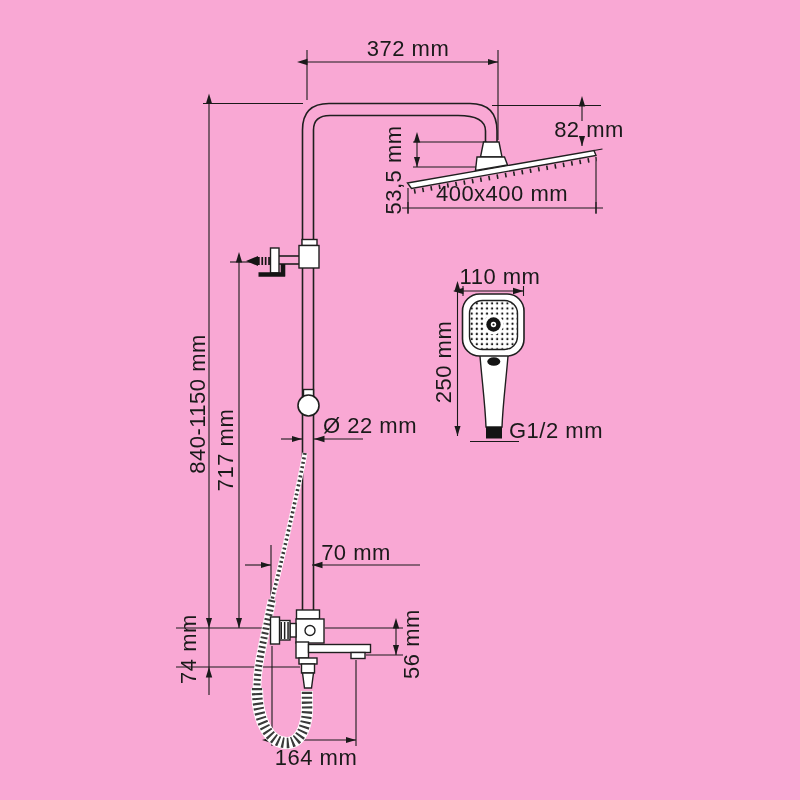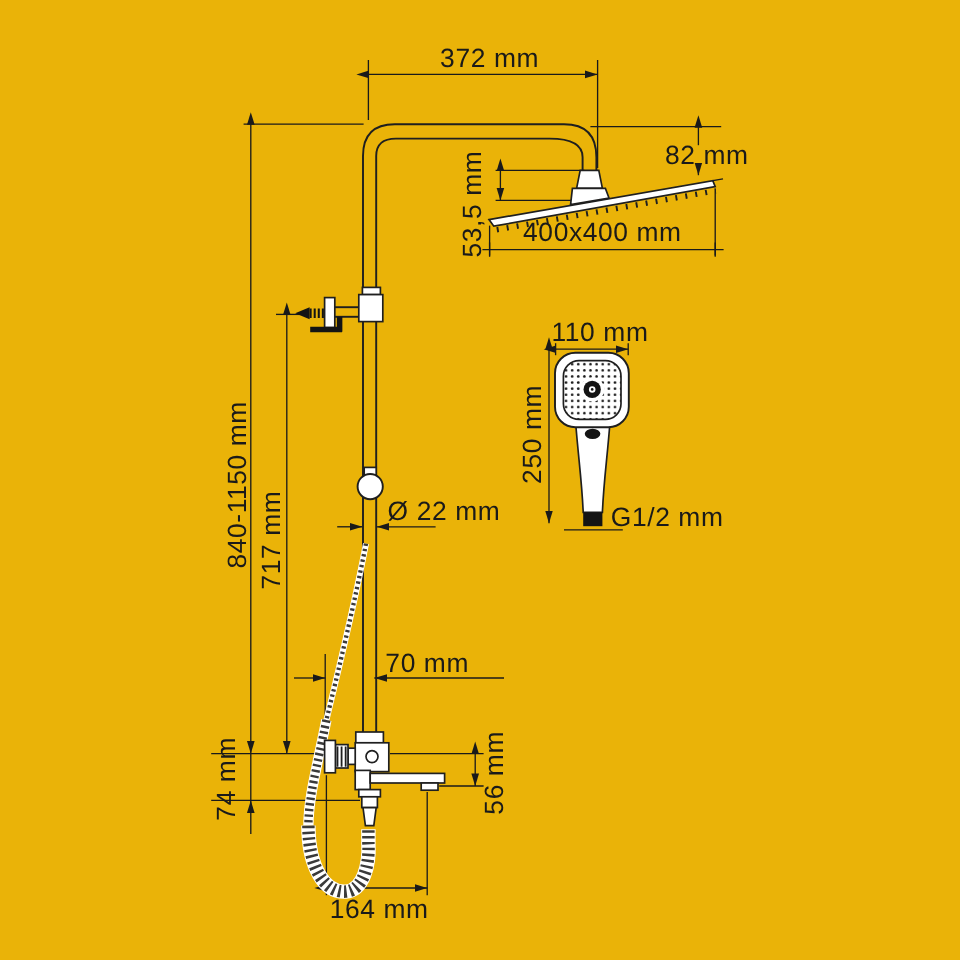--- a/index.html
+++ b/index.html
@@ -1,16 +1,16 @@
 <!DOCTYPE html>
 <html><head>
 <meta charset="utf-8">
 <style>
   html,body{margin:0;padding:0;background:#ffffff;}
-  .stage{width:800px;height:800px;background:#eab308;position:relative;overflow:hidden;}
+  .stage{width:800px;height:800px;background:#f9a8d4;position:relative;overflow:hidden;}
   svg{display:block;}
   .dim{stroke:#1a1a1a;stroke-width:1.1;fill:none;}
   .part{stroke:#1f1f1f;stroke-width:1.6;fill:none;}
   .partf{stroke:#1f1f1f;stroke-width:1.6;fill:#ffffff;}
   .partf15{stroke:#1f1f1f;stroke-width:1.4;fill:#ffffff;}
   .dark{fill:#141414;stroke:none;}
   .lbl{font-family:"Liberation Sans","DejaVu Sans",sans-serif;font-size:22px;letter-spacing:.5px;fill:#1a1a1a;}
 </style>
 </head>
 <body>

